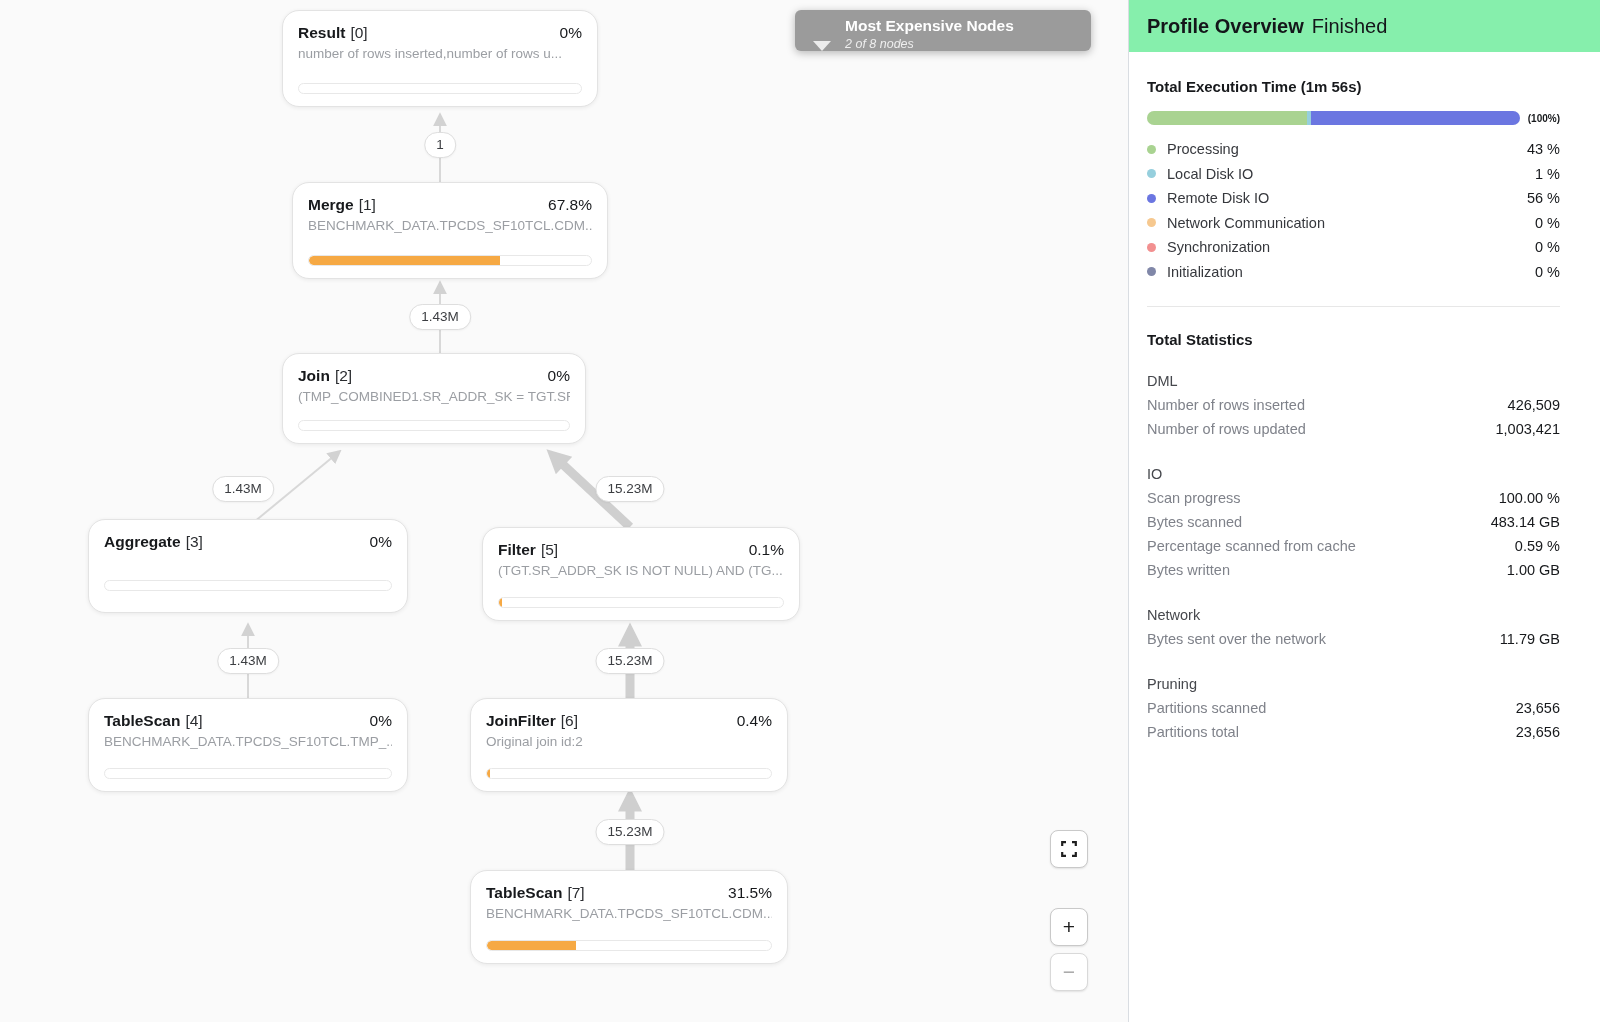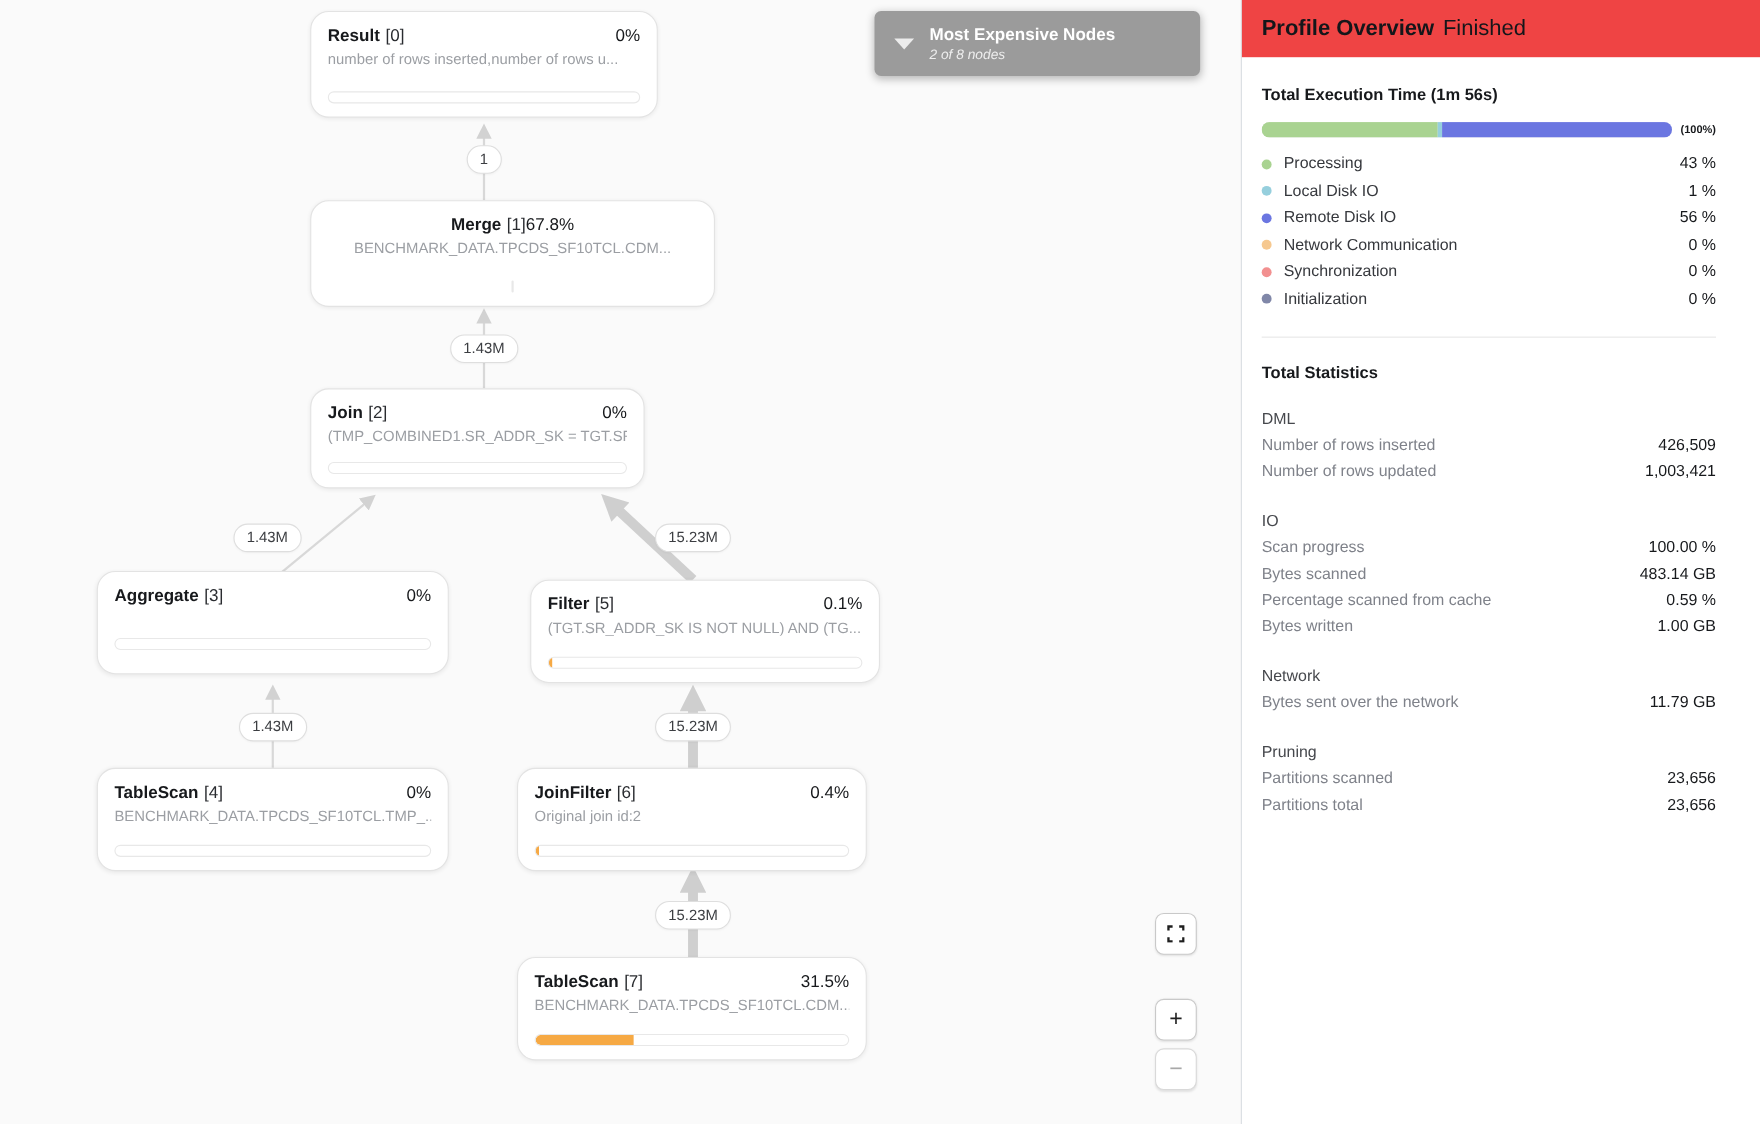--- a/index.html
+++ b/index.html
@@ -25,43 +25,43 @@
   .node-card.no-sub .node-bar { margin-bottom:9px; }
 
   .pill {
     position:absolute; transform:translateX(-50%); background:#fff; border:1px solid #dedede;
     border-radius:14px; padding:3px 11px; font-size:13.5px; color:#3c3e42; line-height:18px;
     box-shadow:0 1px 2px rgba(0,0,0,0.04); white-space:nowrap;
   }
 
   
   #expensive-panel {
-    position:absolute; left:795px; top:10px; width:296px; height:59px; background:#9b9b9b;
-    border-radius:6px; box-shadow:0 2px 8px rgba(0,0,0,0.28); display:flex; align-items:center;
+    position:absolute; left:795px; top:10px; width:296px; height:41px; background:#9b9b9b;
+    border-radius:6px; box-shadow:0 2px 8px rgba(0,0,0,0.28); display:flex; align-items:flex-end;
     padding:0 14px; cursor:pointer;
   }
   .tri-down { width:0; height:0; border-left:9px solid transparent; border-right:9px solid transparent;
     border-top:10px solid #ececec; margin:0 14px 0 4px; }
   .exp-text { display:flex; flex-direction:column; }
   .exp-title { color:#fff; font-weight:bold; font-size:15.5px; line-height:19px; }
   .exp-sub { color:#eee; font-style:italic; font-size:12.5px; margin-top:2px; }
 
   
   .zoom-btn {
     position:absolute; left:1050px; width:38px; height:38px; background:#fff; border:1px solid #c9c9c9;
     border-radius:8px; box-shadow:0 1px 2px rgba(0,0,0,0.10); display:flex; align-items:center;
     justify-content:center; font-size:21px; color:#1f1f1f; cursor:pointer;
   }
   #btn-fit { top:830px; }
   #btn-zoom-in { top:908px; }
   #btn-zoom-out { top:953px; color:#a8a8a8; border-color:#d9d9d9; }
 
   
   #profile-panel { position:absolute; left:1128px; top:0; width:472px; height:1022px; background:#fff; border-left:1px solid #d9dde2; }
-  #profile-header { height:52px; background:#ef4444; display:flex; align-items:center; padding:0 18px; }
+  #profile-header { height:52px; background:#86efac; display:flex; align-items:center; padding:0 18px; }
   #profile-header .ph-title { font-size:20px; font-weight:bold; color:#14161a; }
   #profile-header .ph-status { font-size:20px; color:#14161a; margin-left:8px; font-weight:normal; }
 
   #profile-body { padding:26px 40px 0 18px; }
   .sec-heading { font-size:15px; font-weight:bold; color:#17191c; }
 
   #exec-bar-row { display:flex; align-items:center; margin-top:16px; }
   #exec-bar { flex:1; height:14px; border-radius:7px; overflow:hidden; display:flex; background:#eee; }
   #exec-bar .seg { height:100%; }
   #exec-total { font-size:10px; font-weight:bold; color:#17191c; margin-left:8px; }
@@ -109,21 +109,21 @@
         <span class="node-title">Result</span>
         <span class="node-index">[0]</span>
         <span class="node-pct">0%</span>
       </div>
       <div class="node-sub">number of rows inserted,number of rows u...</div>
       <div class="node-bar">
           <div class="bar-fill" style="width: 0%;"></div>
         </div>
     </div>
 
-    <div class="node-card" style="left:282px;top:182px;width:368px;height:97px;align-items:center;">
+    <div class="node-card" style="left:292px;top:182px;width:316px;height:97px;">
       <div class="node-head">
         <span class="node-title">Merge</span>
         <span class="node-index">[1]</span>
         <span class="node-pct">67.8%</span>
       </div>
       <div class="node-sub">BENCHMARK_DATA.TPCDS_SF10TCL.CDM...</div>
       <div class="node-bar">
           <div class="bar-fill" style="width: 67.8%;"></div>
         </div>
     </div>

